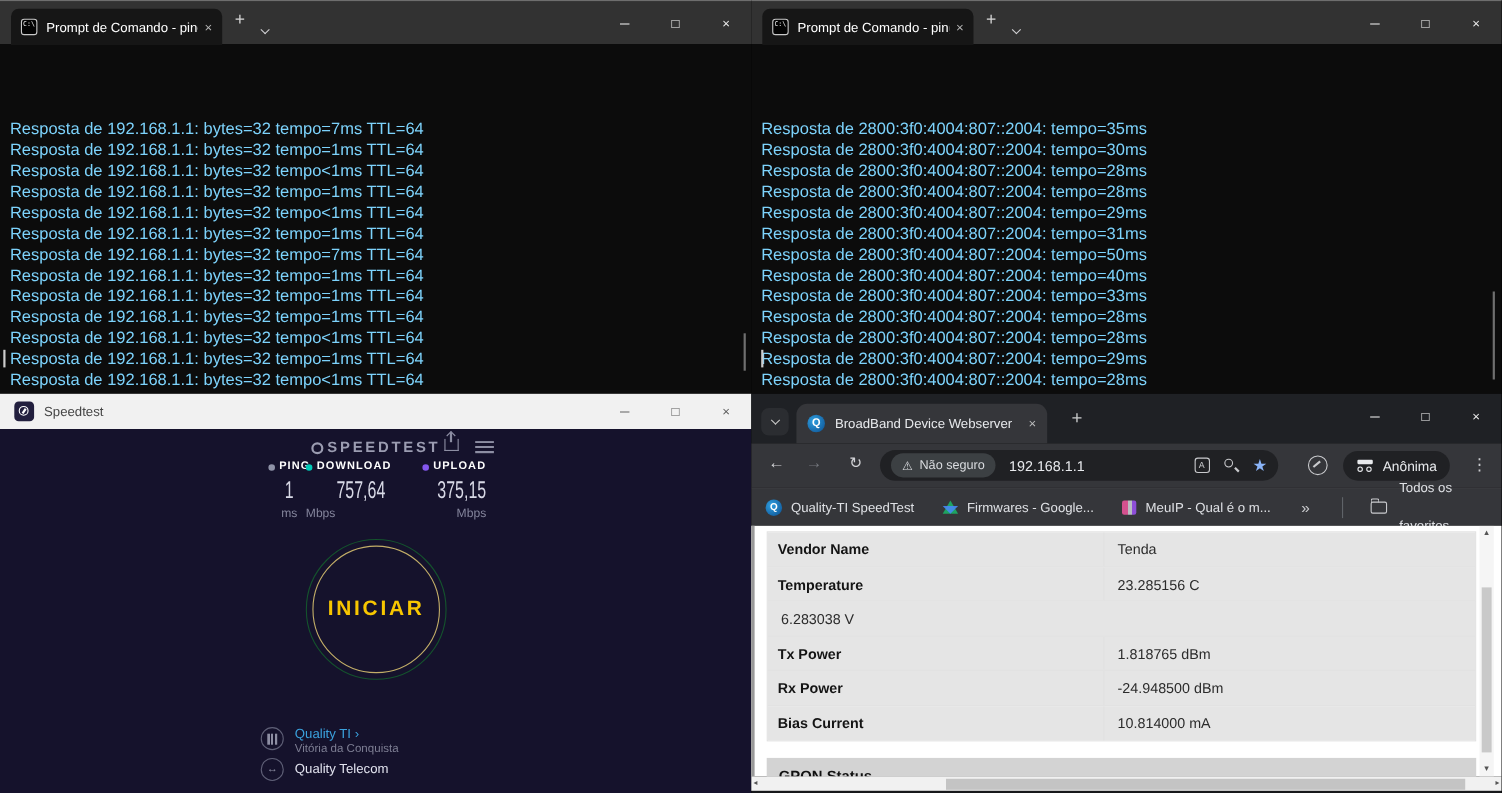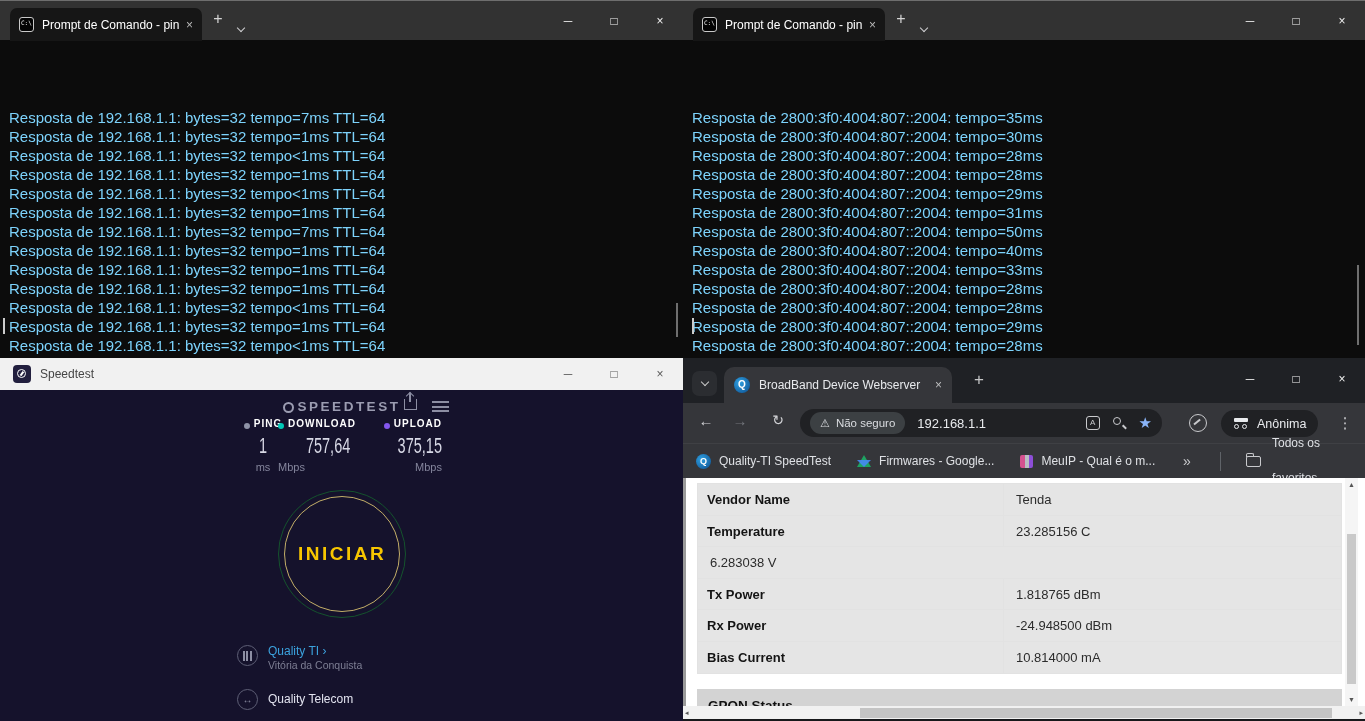--- a/index.html
+++ b/index.html
@@ -72,21 +72,21 @@
   .st-down .st-value, .st-up .st-value { transform-origin:right; }
   .st-unit { font-size:11px; color:#84859c; margin-top:2px; }
   .st-circle { position:absolute; left:278px; top:100px; width:128px; height:128px;
     border:1px solid #14532d; border-radius:50%; }
   .st-circle-inner { position:absolute; inset:5px; border:1px solid #c3ae68; border-radius:50%;
     display:flex; align-items:center; justify-content:center; }
   .st-start { font-size:19px; font-weight:bold; letter-spacing:2.5px; color:#f7c600; }
   .st-foot-ico { position:absolute; left:0; top:1px; width:21px; height:21px;
     border:1.5px solid #5e5f76; border-radius:50%; color:#8e8fa4; text-align:center;
     line-height:20px; font-size:10px; }
-  .st-provider { position:absolute; left:237px; top:254px; height:26px; }
+  .st-provider { position:absolute; left:237px; top:270px; height:26px; }
   .st-provider .txt { margin-left:31px; }
   .st-provider-name { font-size:12px; color:#3ba2de; }
   .st-provider-loc { font-size:10.5px; color:#7d7e93; margin-top:1px; }
   .st-isp { position:absolute; left:237px; top:298px; height:24px; }
   .st-isp .txt { margin-left:31px; line-height:23px; font-size:12px; color:#e2e3ef; }
   .bldg { display:inline-block; width:9px; height:10px; margin-top:5px;
     background:linear-gradient(90deg,#8e8fa4 0 2px, transparent 2px 3.5px, #8e8fa4 3.5px 5.5px, transparent 5.5px 7px, #8e8fa4 7px 9px); }
 
   
   .br-tabstrip { position:absolute; left:0; top:0; right:0; height:45px; background:#1f2125; }

